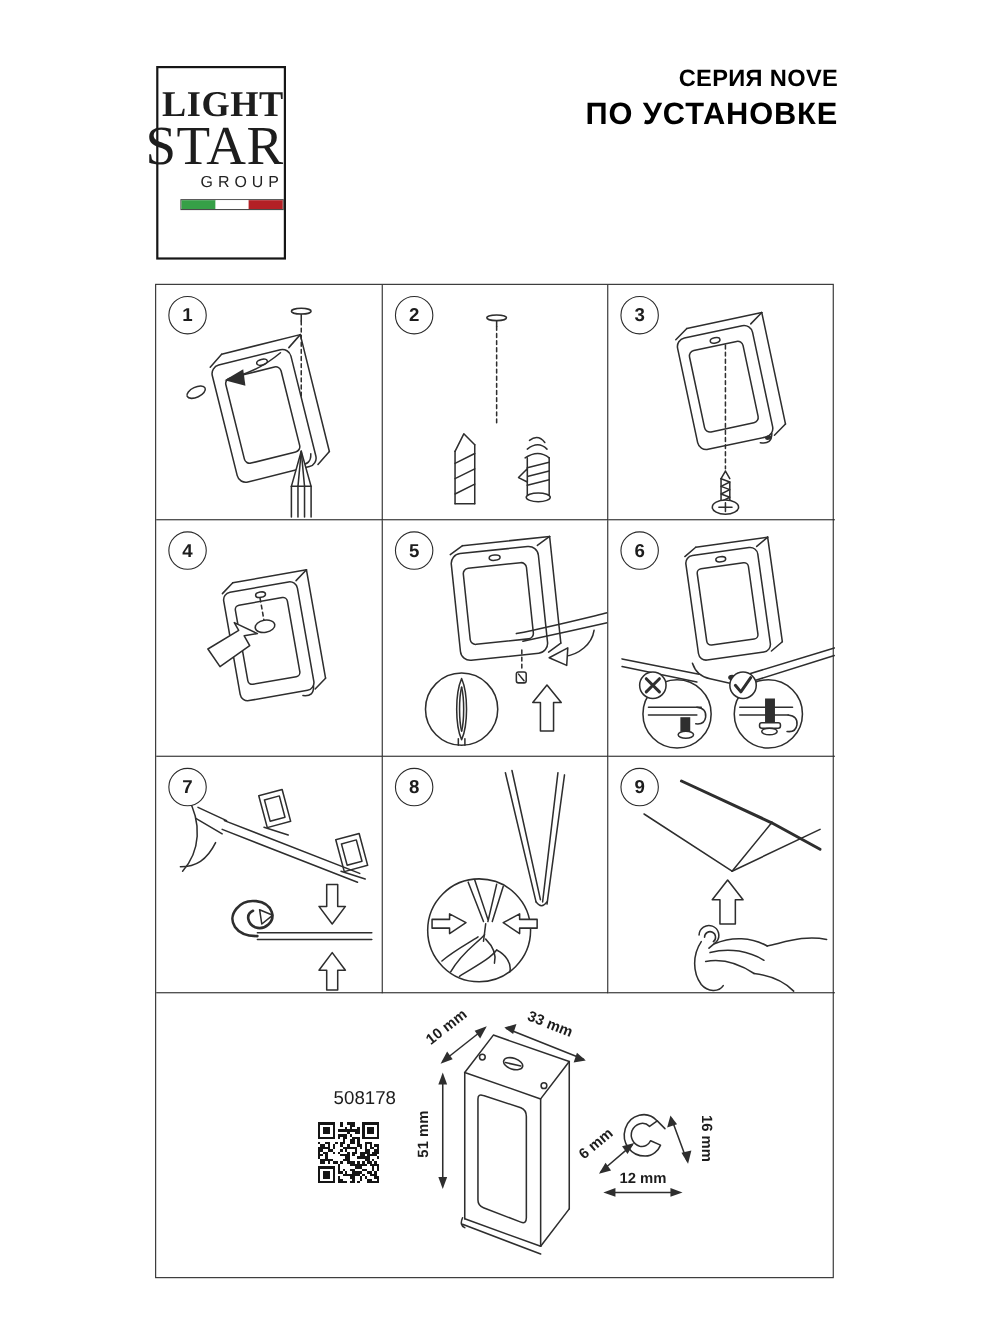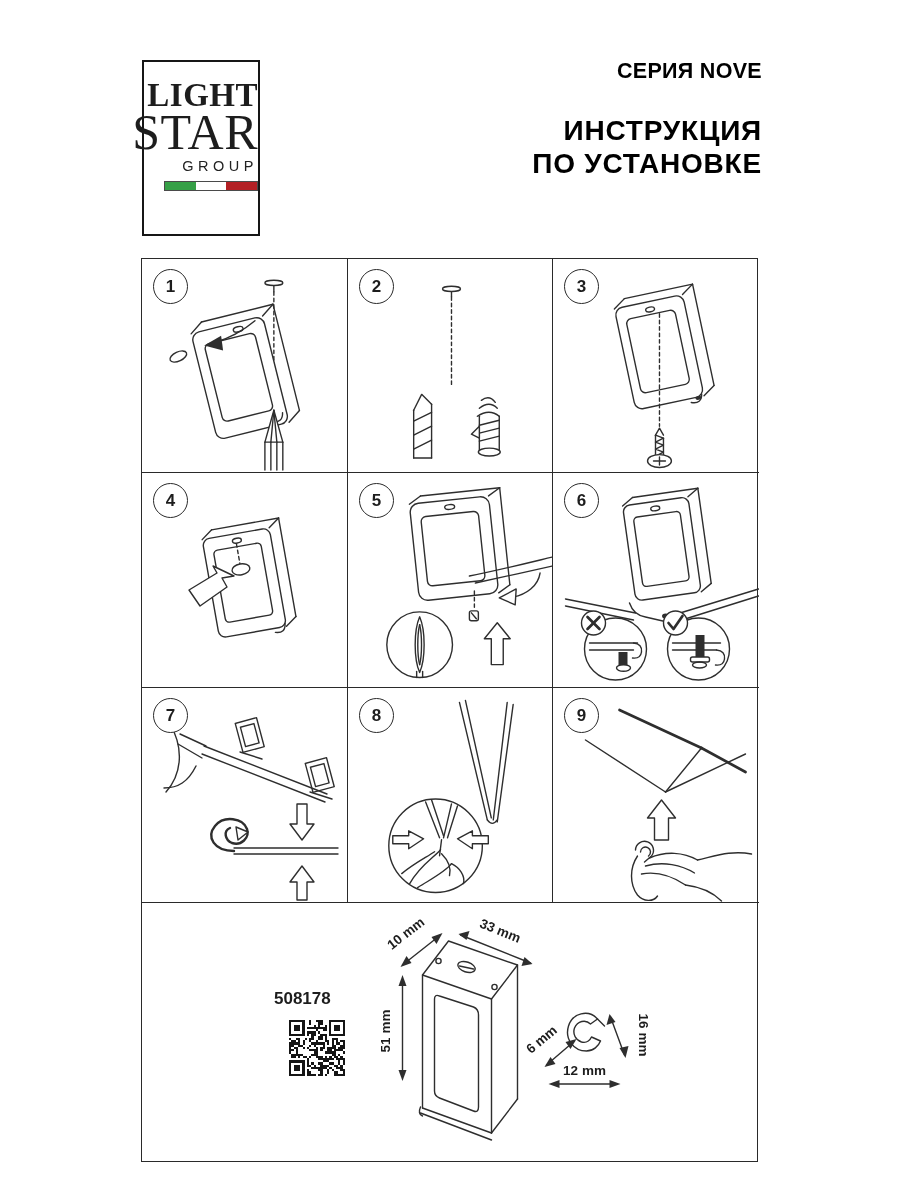--- a/index.html
+++ b/index.html
@@ -34,40 +34,39 @@
 
   
   .art .s{stroke:#2e2e2e;stroke-width:1.4;fill:none;stroke-linecap:round;stroke-linejoin:round}
   .art .sw{stroke:#2e2e2e;stroke-width:1.4;fill:#ffffff;stroke-linejoin:round}
   .art .f{fill:#2e2e2e;stroke:none}
   .art .dash{stroke-dasharray:3.5 3}
   .art .thick{stroke-width:2.7}
   .art .bold{stroke-width:2.4}
   .art text{fill:#1d1d1d;font-family:"Liberation Sans",sans-serif;font-size:13.5px;font-weight:700}
 
-  .article-label{position:absolute;left:132px;top:86px;width:86px;text-align:left;font-size:17px;font-weight:700}
+  .article-label{position:absolute;left:132px;top:86px;width:86px;text-align:right;font-size:17px;font-weight:400}
   .qr{position:absolute;left:146px;top:116px;width:58px;height:58px}
 </style>
 </head>
 <body>
 
 <div class="logo">
   <div class="l1">LIGHT</div>
   <div class="l2">STAR</div>
   <div class="l3">GROUP</div>
   <div class="flag">
     <div style="background:#36a047"></div>
     <div style="background:#ffffff"></div>
     <div style="background:#b32025"></div>
   </div>
 </div>
 
 <div class="hdr">
   <div class="s1">СЕРИЯ NOVE</div>
-  <div class="t1">ИНСТРУКЦИЯ</div>
   <div class="t2">ПО УСТАНОВКЕ</div>
 </div>
 
 <div class="grid">
 
   <div class="cell">
     <div class="stepnum">1</div>
     <svg class="art" viewBox="0 0 205 214">
       <ellipse class="s" cx="132" cy="24" rx="9" ry="2.6"></ellipse>
       <line class="s" x1="132" y1="27" x2="132" y2="33"></line>

